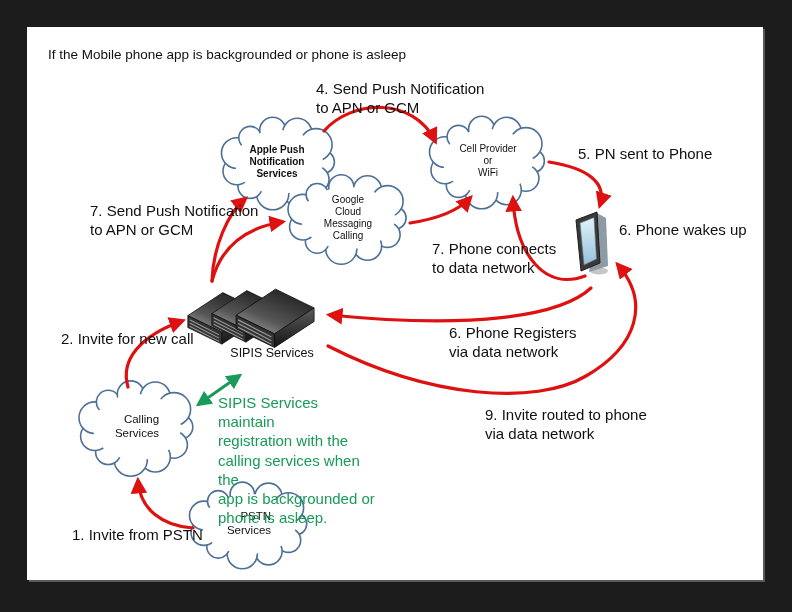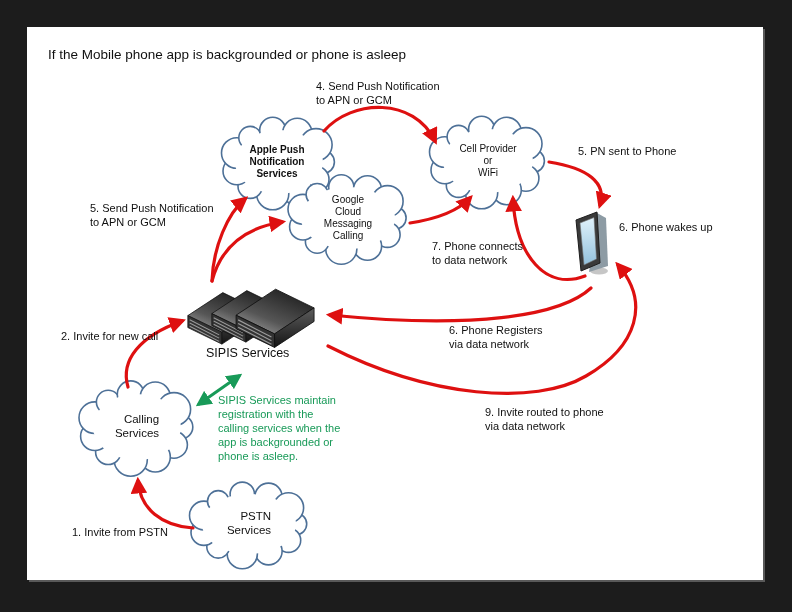--- a/index.html
+++ b/index.html
@@ -12,37 +12,37 @@
     width:792px;height:612px;position:relative;
     background:#1c1c1c;overflow:hidden;
     font-family:"Liberation Sans",sans-serif;
   }
   #frame{
     position:absolute;left:27px;top:27px;width:736px;height:553px;
     background:#ffffff;box-shadow:2px 2px 0 rgba(140,140,140,.55);
   }
   #canvas{position:absolute;left:0;top:0;}
   .lbl{
-    position:absolute;font-size:11px;line-height:1.28;color:#101010;
+    position:absolute;font-size:15px;line-height:1.28;color:#101010;
     white-space:pre-line;
   }
   #title{left:48px;top:46px;font-size:13.5px;}
   .cloud-lbl{
     position:absolute;width:110px;height:60px;display:flex;
     align-items:center;justify-content:center;text-align:center;
     color:#101010;line-height:1.2;white-space:pre-line;
   }
   .cl-sm{font-size:10px;}
   .cl-md{font-size:11.5px;text-align:right;}
   #cl-apn{left:222px;top:132px;font-weight:bold;}
   #cl-gcm{left:293px;top:188px;}
   #cl-cell{left:433px;top:131px;}
   #cl-calling{left:82px;top:397px;}
   #cl-pstn{left:194px;top:494px;}
-  #sipis-label{left:206px;top:345px;width:116px;text-align:left;font-size:12.5px;white-space:nowrap;}
+  #sipis-label{left:214px;top:345px;width:116px;text-align:center;font-size:12.5px;white-space:nowrap;}
   #note{left:218px;top:393px;width:160px;color:var(--green);}
   #s1{left:72px;top:525px;}
   #s2{left:61px;top:313px;margin-top:16px;}
   #s3{left:90px;top:201px;}
   #s4{left:316px;top:79px;}
   #s5{left:578px;top:144px;}
   #s6{left:619px;top:220px;}
   #s7{left:432px;top:239px;}
   #s8{left:449px;top:323px;}
   #s9{left:475px;top:405px;margin-left:10px;}
@@ -213,21 +213,21 @@
 WiFi</div>
 <div class="cloud-lbl cl-md" id="cl-calling">Calling
 Services</div>
 <div class="cloud-lbl cl-md" id="cl-pstn">PSTN
 Services</div>
 
 <div class="lbl" id="sipis-label">SIPIS Services</div>
 
 <div class="lbl" id="s1">1. Invite from PSTN</div>
 <div class="lbl" id="s2">2. Invite for new call</div>
-<div class="lbl" id="s3">5. Send Push Notification
+<div class="lbl" id="s3">7. Send Push Notification
 to APN or GCM</div>
 <div class="lbl" id="s4">4. Send Push Notification
 to APN or GCM</div>
 <div class="lbl" id="s5">5. PN sent to Phone</div>
 <div class="lbl" id="s6">6. Phone wakes up</div>
 <div class="lbl" id="s7">7. Phone connects
 to data network</div>
 <div class="lbl" id="s8">6. Phone Registers
 via data network</div>
 <div class="lbl" id="s9">9. Invite routed to phone

